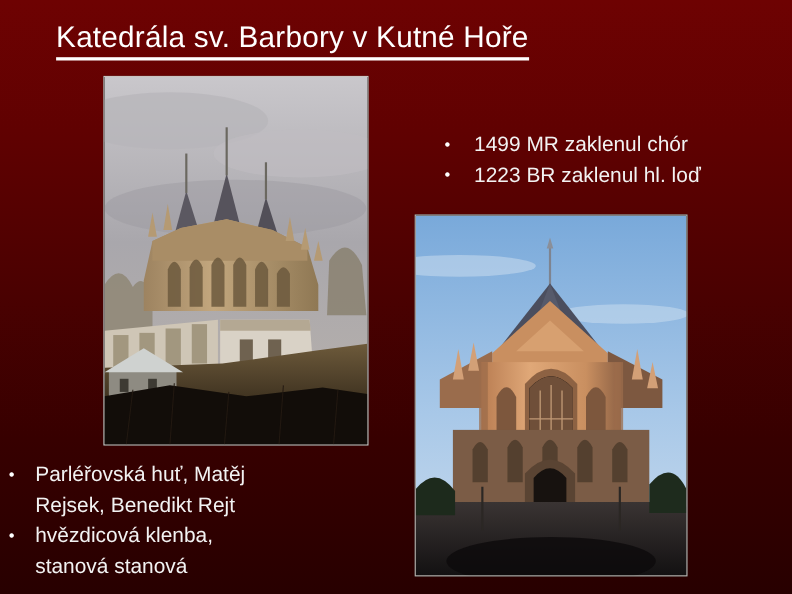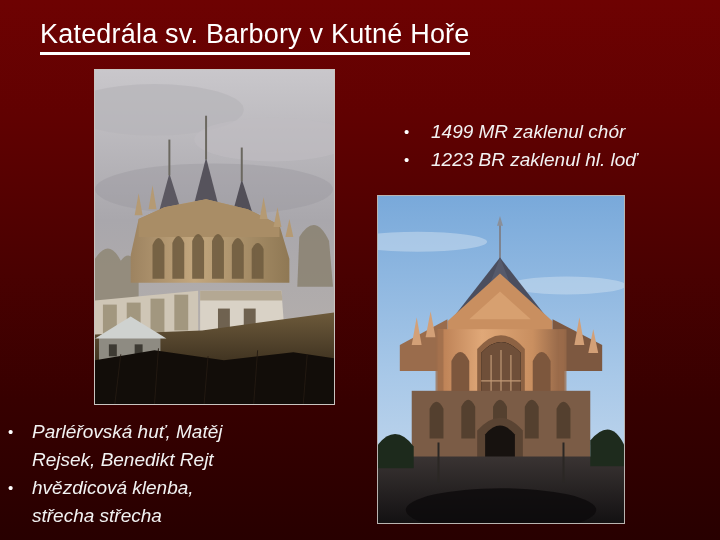--- a/index.html
+++ b/index.html
@@ -13,21 +13,21 @@
     height: 540px;
     overflow: hidden;
     background: linear-gradient(180deg, #6e0202 0%, #600101 22%, #4a0101 50%, #370000 74%, #280000 100%);
     font-family: "Liberation Sans", sans-serif;
     -webkit-font-smoothing: antialiased;
   }
 
   
   #title {
     position: absolute;
-    left: 40px;
+    left: 51px;
     top: 18px;
     width: 640px;
     color: #ffffff;
     font-size: 27px;
     line-height: 32px;
     letter-spacing: 0.2px;
     white-space: nowrap;
   }
   #title .t-inner {
     display: inline-block;
@@ -50,21 +50,20 @@
     flex: 0 0 auto;
     width: 26px;
     text-align: left;
     color: #ffffff;
     font-size: 15px;
     line-height: 28px;
   }
   .bullet-text {
     flex: 1 1 auto;
     white-space: pre-line;
-    font-style: italic;
   }
 
   #bullets-right {
     left: 404px;
     top: 118px;
     width: 312px;
     text-align: left;
   }
   #bullets-right .bullet-mark { width: 27px; }
 
@@ -301,17 +300,17 @@
 
   <div class="bullets" id="bullets-left">
     <div class="bullet-row">
       <span class="bullet-mark">•</span>
       <span class="bullet-text">Parléřovská huť, Matěj
 Rejsek, Benedikt Rejt</span>
     </div>
     <div class="bullet-row">
       <span class="bullet-mark">•</span>
       <span class="bullet-text">hvězdicová klenba,
-střecha střecha</span>
+stanová stanová</span>
     </div>
   </div>
 
 </div>
 
 </body></html>

